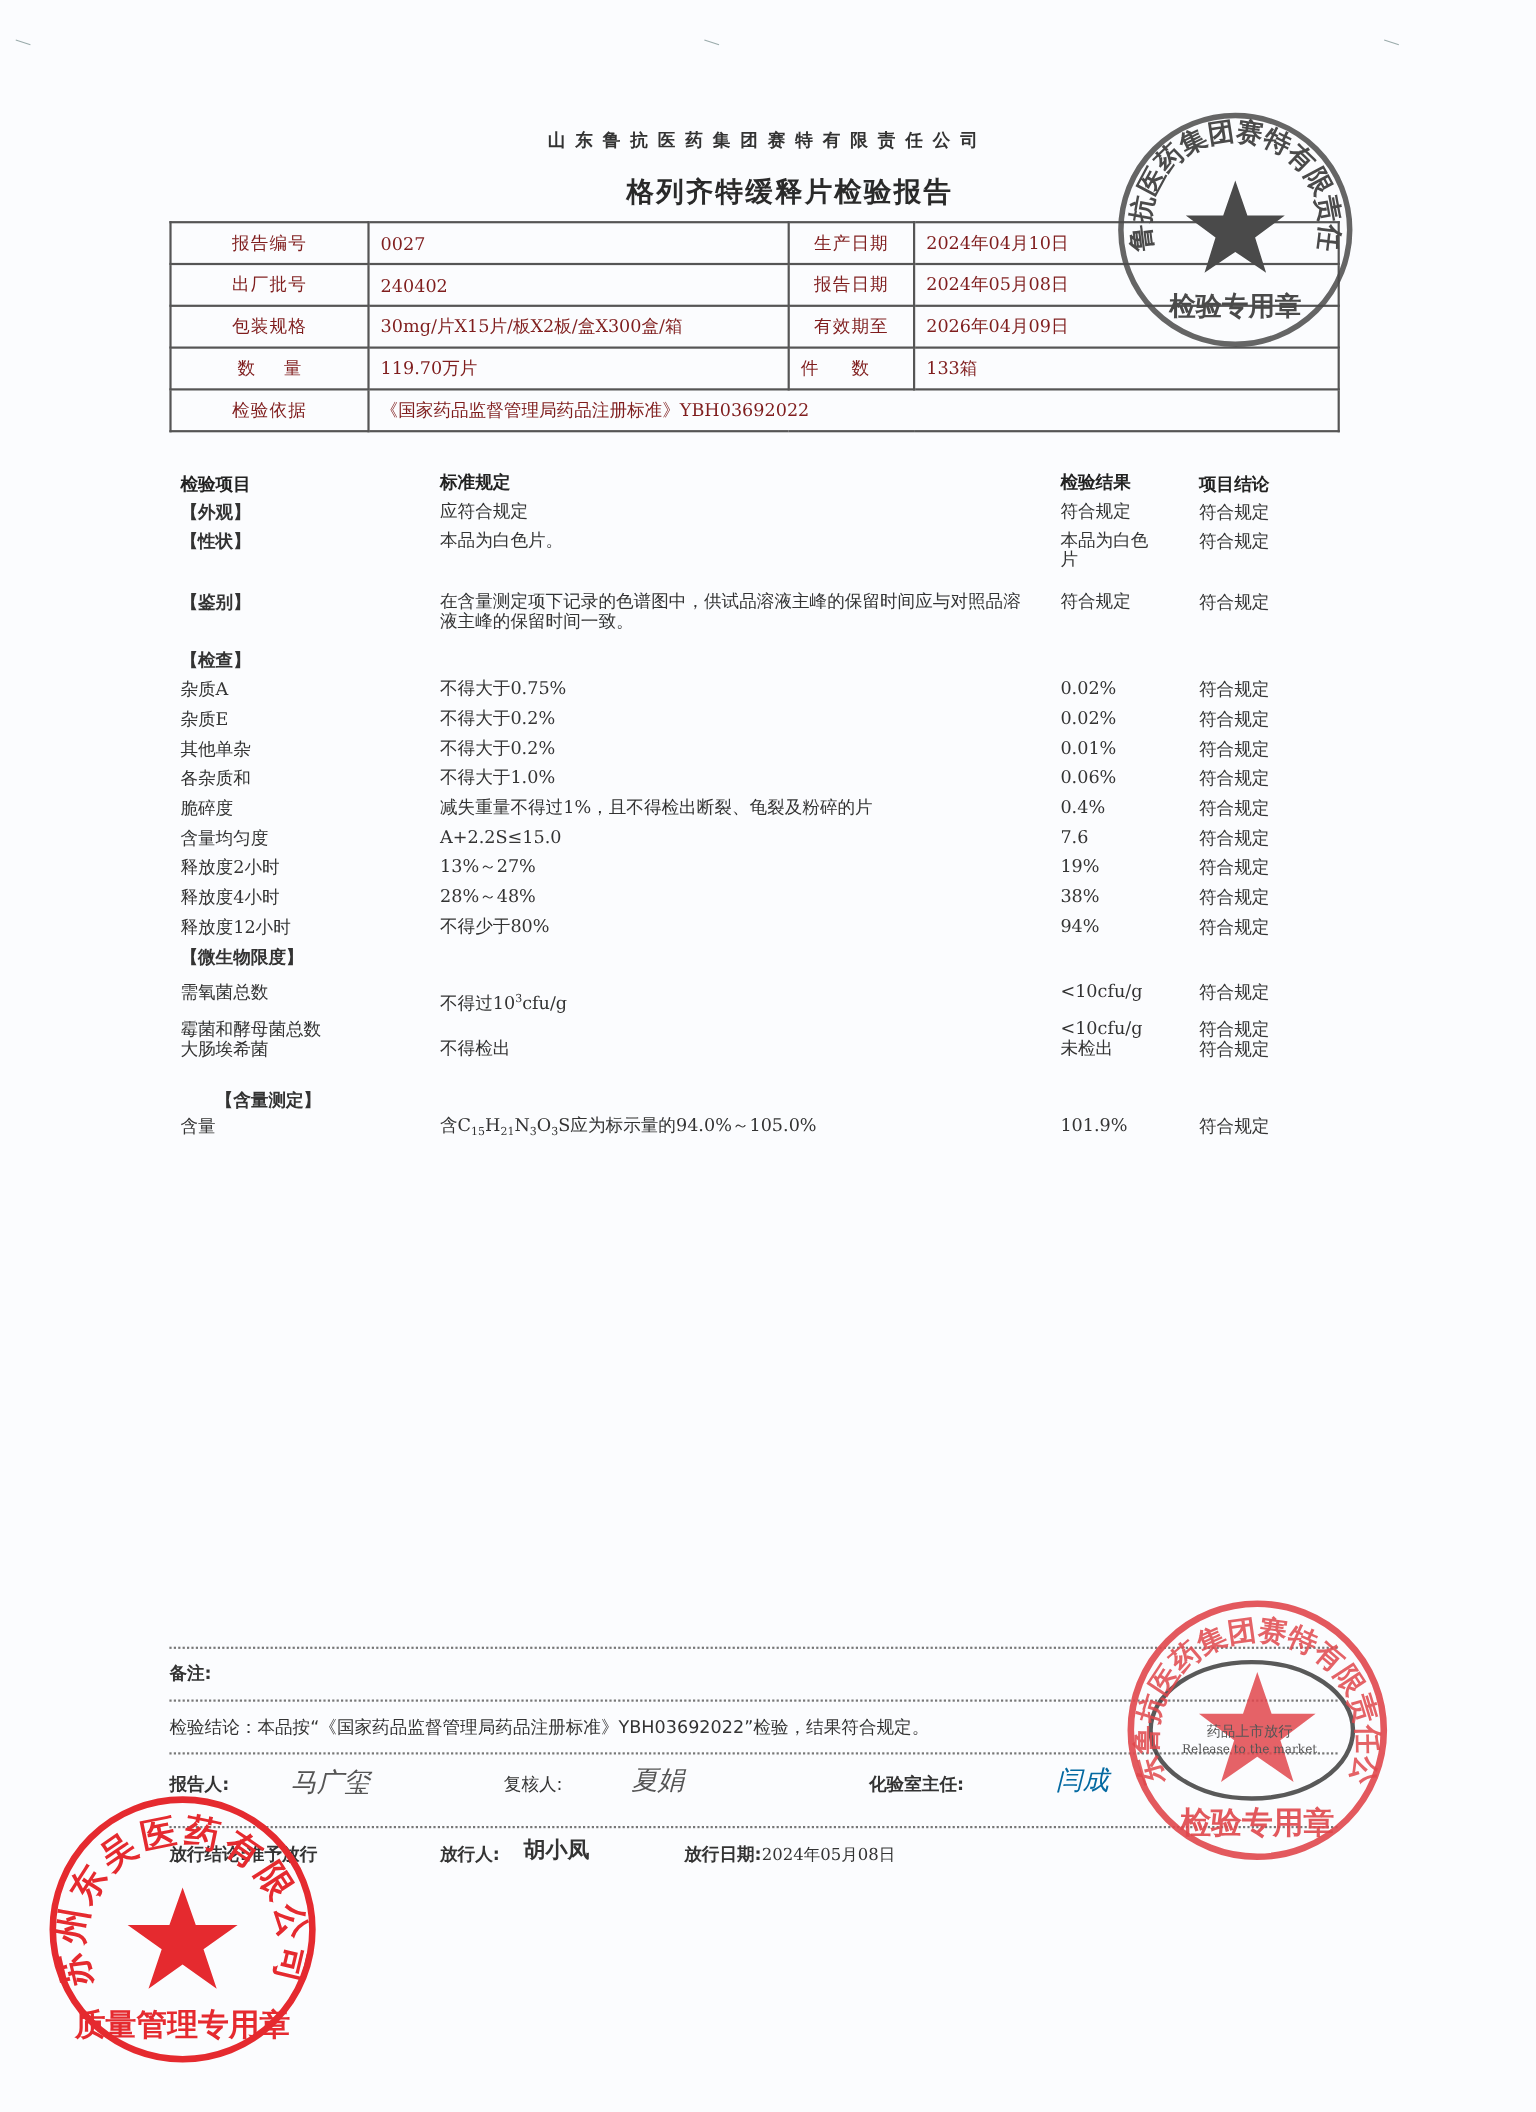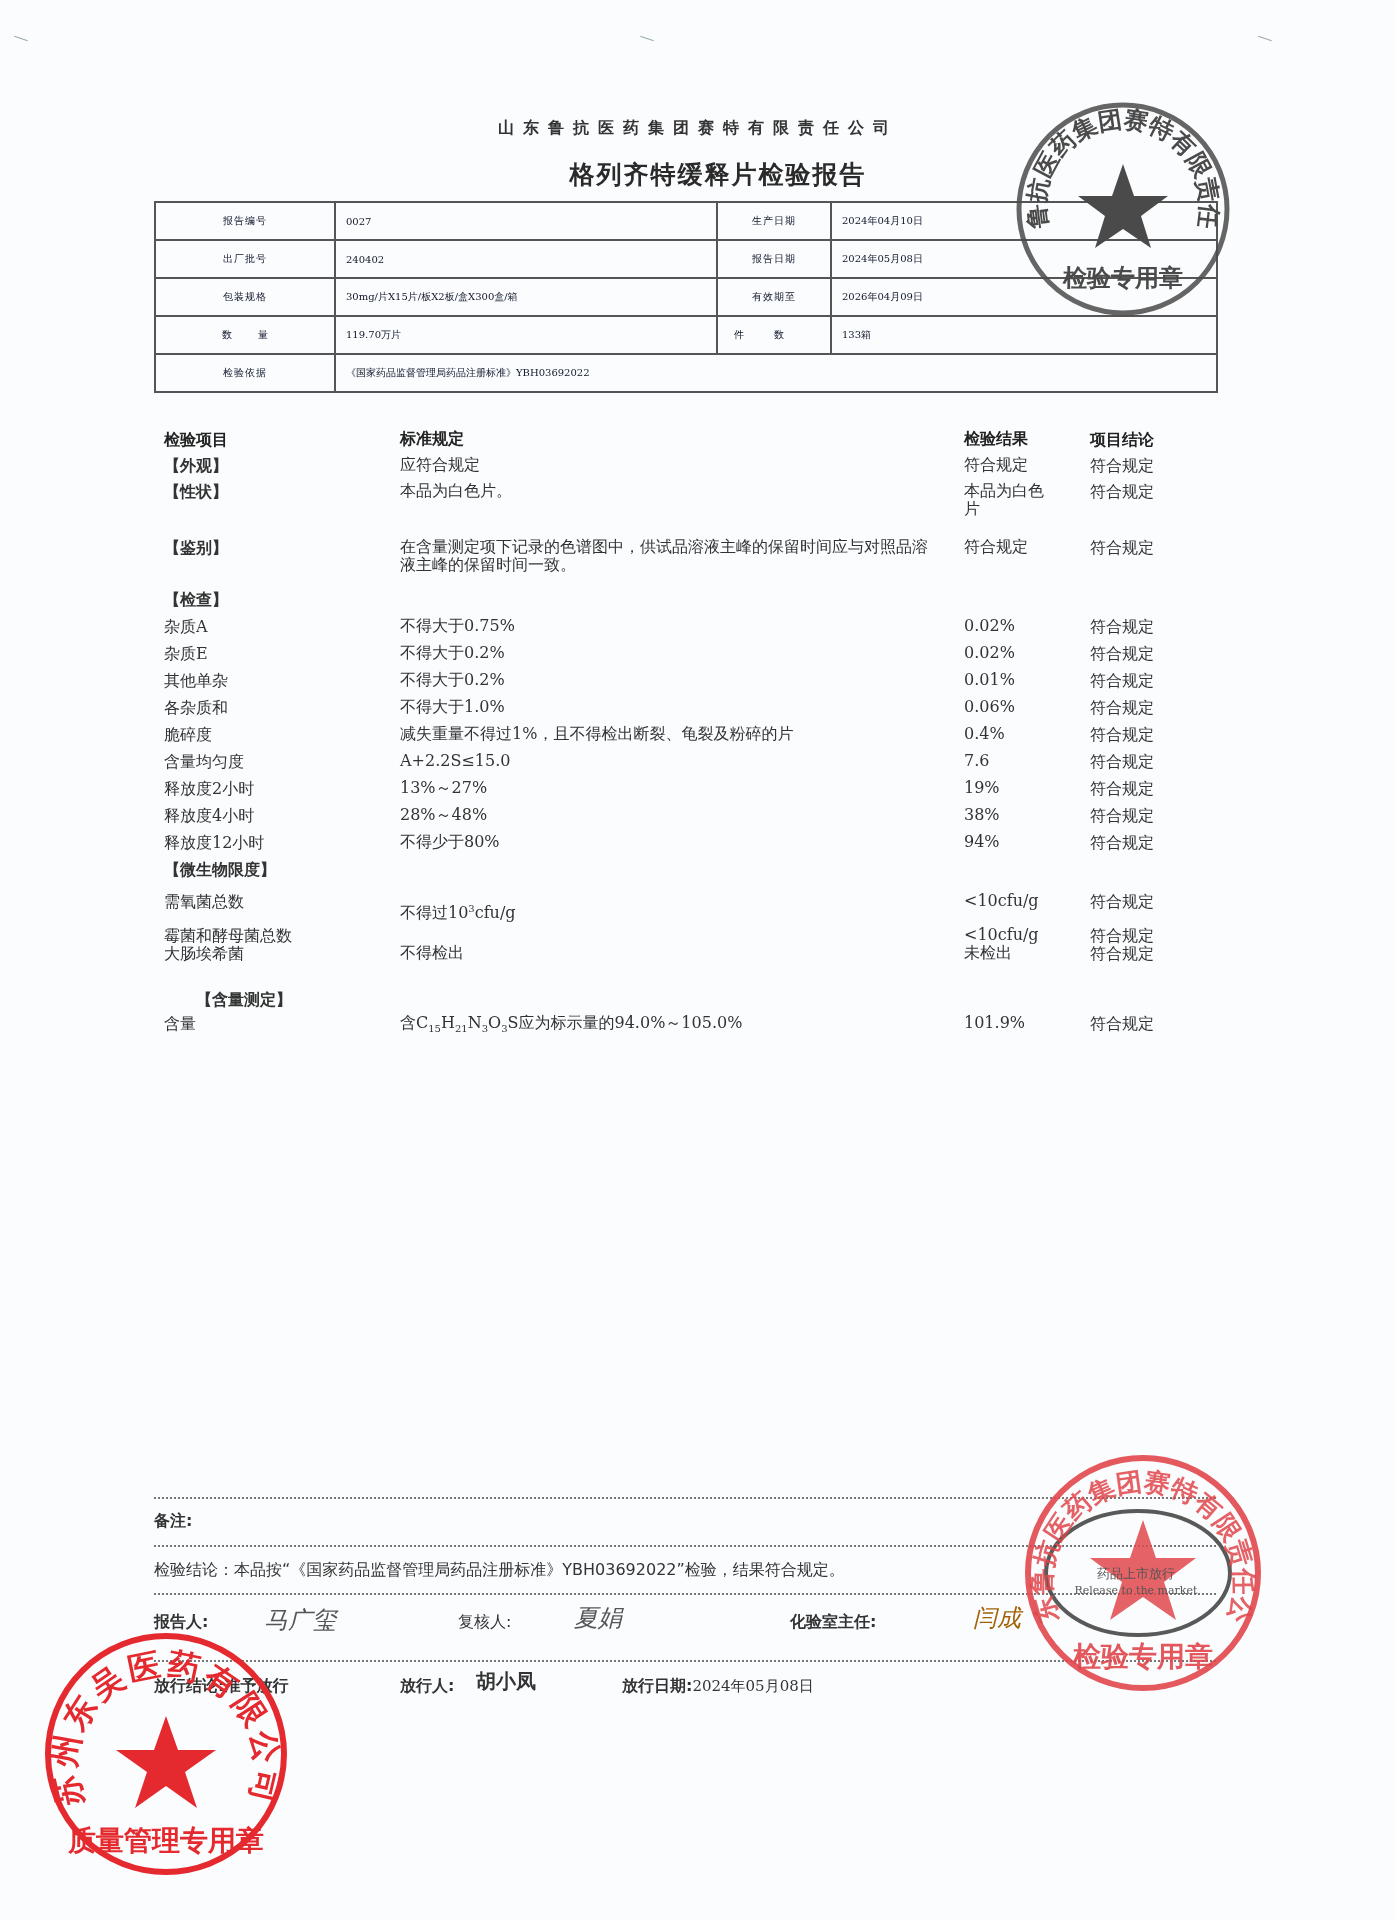--- a/index.html
+++ b/index.html
@@ -15,21 +15,21 @@
     font-family: "DejaVu Sans", sans-serif; font-size: 16px; font-weight: bold;
     letter-spacing: 9px; color: #333;
   }
   .title {
     position: absolute; top: 158px; left: 0; width: 1396px; text-align: center;
     font-family: "DejaVu Sans", sans-serif; font-size: 25px; font-weight: bold;
     letter-spacing: 2px; color: #2a2a2a; padding-left: 20px;
   }
   table.info {
     position: absolute; top: 201px; left: 154px; width: 1064px;
-    border-collapse: collapse; font-size: 10px; color: #0f172a;
+    border-collapse: collapse; font-size: 16px; color: #7f1d1d;
   }
   table.info td { border: 2px solid #555; height: 36px; padding: 0 10px; }
   table.info td.lbl { text-align: center; width: 132px; letter-spacing: 1px; }
   table.info td.lbl-wide { letter-spacing: 26px; padding-left: 36px; }
   table.info td.val1 { width: 360px; }
   table.info td.lbl2 { text-align: center; width: 92px; letter-spacing: 1px; }
   table.info td.lbl2-wide { letter-spacing: 30px; }
 
   .results { position: absolute; top: 430px; left: 164px; width: 1040px; font-size: 16px; color: #333; }
   .rrow { position: absolute; left: 0; width: 1040px; height: 24px; }
@@ -207,21 +207,21 @@
 <div class="foot" style="top:1511px;left:154px;font-weight:bold;">备注:</div>
 <div class="dots" style="top:1545px;"></div>
 <div class="foot" style="top:1560px;left:154px;">检验结论：本品按“《国家药品监督管理局药品注册标准》YBH03692022”检验，结果符合规定。</div>
 <div class="dots" style="top:1593px;"></div>
 
 <div class="foot" style="top:1612px;left:154px;font-weight:bold;">报告人:</div>
 <div class="sig" style="top:1604px;left:264px;">马广玺</div>
 <div class="foot" style="top:1612px;left:458px;font-weight:normal;">复核人:</div>
 <div class="sig" style="top:1602px;left:574px;">夏娟</div>
 <div class="foot" style="top:1612px;left:790px;font-weight:bold;">化验室主任:</div>
-<div class="sig" style="top:1602px;left:960px;color:#a16207;margin-left:13px;">闫成</div>
+<div class="sig" style="top:1602px;left:960px;color:#0369a1;">闫成</div>
 
 <div class="dots" style="top:1660px;"></div>
 <div class="foot" style="top:1676px;left:154px;font-weight:bold;">放行结论:准予放行</div>
 <div class="foot" style="top:1676px;left:400px;font-weight:bold;">放行人:</div>
 <div class="sig" style="top:1668px;left:476px;font-weight:bold;color:#333;font-style:normal;font-size:20px;">胡小凤</div>
 <div class="foot" style="top:1676px;left:622px;"><span style="font-weight:bold;">放行日期:</span><span style="font-family:'DejaVu Serif',serif;font-size:15px;">2024年05月08日</span></div>
 
 <svg class="stamp" style="left:1012px;top:98px;" width="222" height="222" viewBox="0 0 222 222">
   <defs>
       <path id="arc1" d="M 40 140 A 78 78 0 1 1 182 140"></path>

